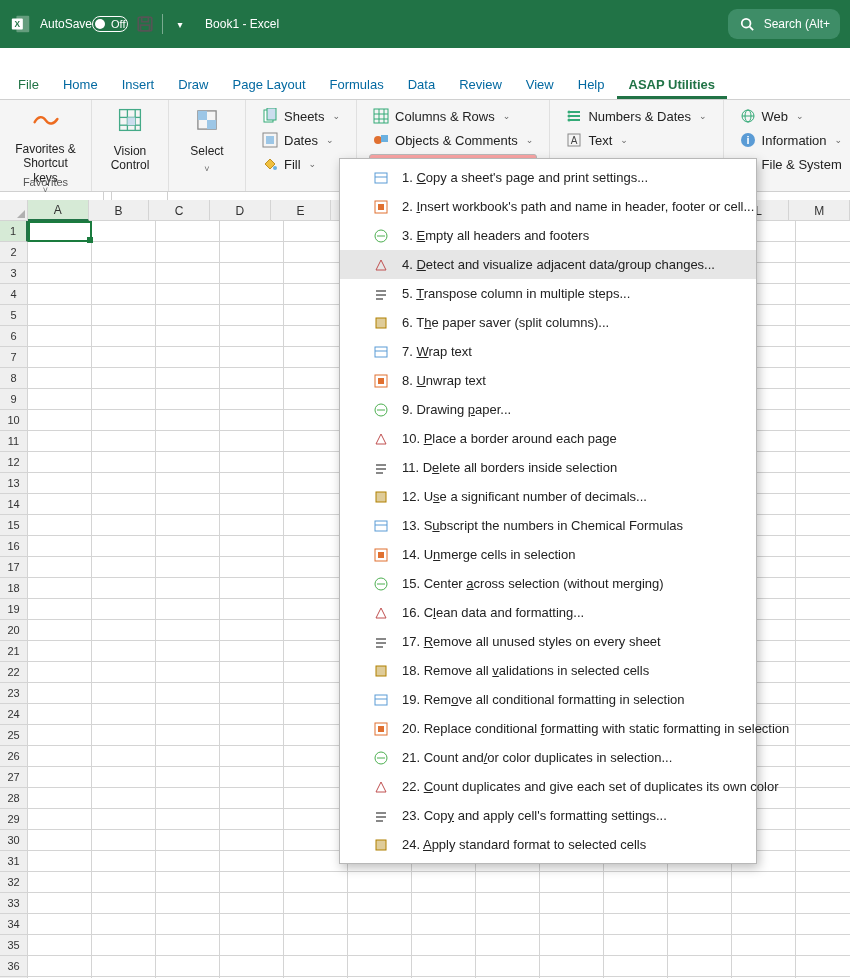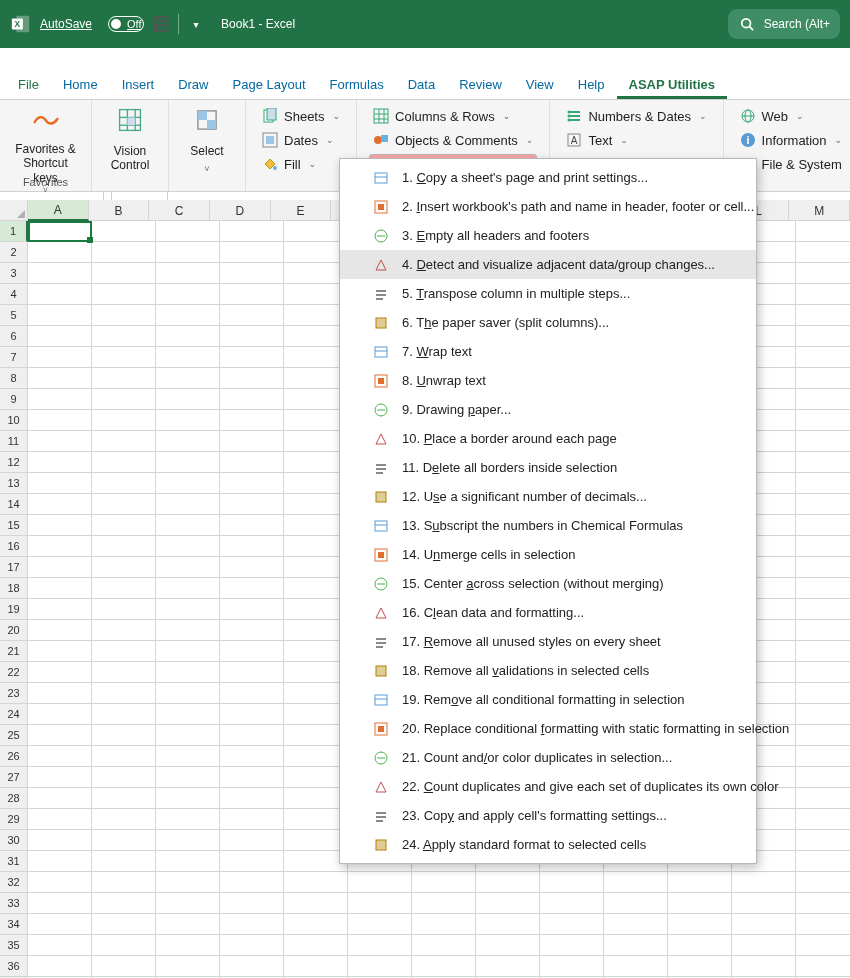--- a/index.html
+++ b/index.html
@@ -16,21 +16,21 @@
     --menu-sel:#ffe6cc; 
   }
   *{box-sizing:border-box;}
   html,body{margin:0;padding:0;font-family:"Segoe UI",Arial,sans-serif;font-size:13px;color:#222;background:#fff;}
   body{width:850px;height:978px;overflow:hidden;position:relative;}
 
   
   .titlebar{height:48px;background:var(--green);color:#fff;display:flex;align-items:center;padding:0 10px;gap:8px;font-size:12px;}
   .app-icon{width:22px;height:22px;display:flex;align-items:center;justify-content:center;}
   .app-icon svg{width:22px;height:22px;fill:#fff;}
-  .autosave{display:flex;align-items:center;gap:16px;text-decoration:underline;}
+  .autosave{display:flex;align-items:center;gap:0;}
   .toggle{width:36px;height:16px;border:1px solid #fff;border-radius:10px;position:relative;display:flex;align-items:center;padding:0 4px;font-size:11px;}
   .toggle::before{content:"";width:10px;height:10px;border-radius:50%;background:#fff;position:absolute;left:2px;top:2px;}
   .toggle span{margin-left:14px;}
   .qat-icon{width:18px;height:18px;display:flex;align-items:center;justify-content:center;}
   .qat-sep{width:1px;height:20px;background:rgba(255,255,255,.4);}
   .doc-title{margin-left:8px;}
   .search{margin-left:auto;height:30px;background:var(--green-search);border-radius:9px;display:flex;align-items:center;padding:0 10px 0 12px;gap:10px;color:#fff;min-width:110px;}
   .search svg{width:14px;height:14px;stroke:#fff;fill:none;stroke-width:2;}
 
   

